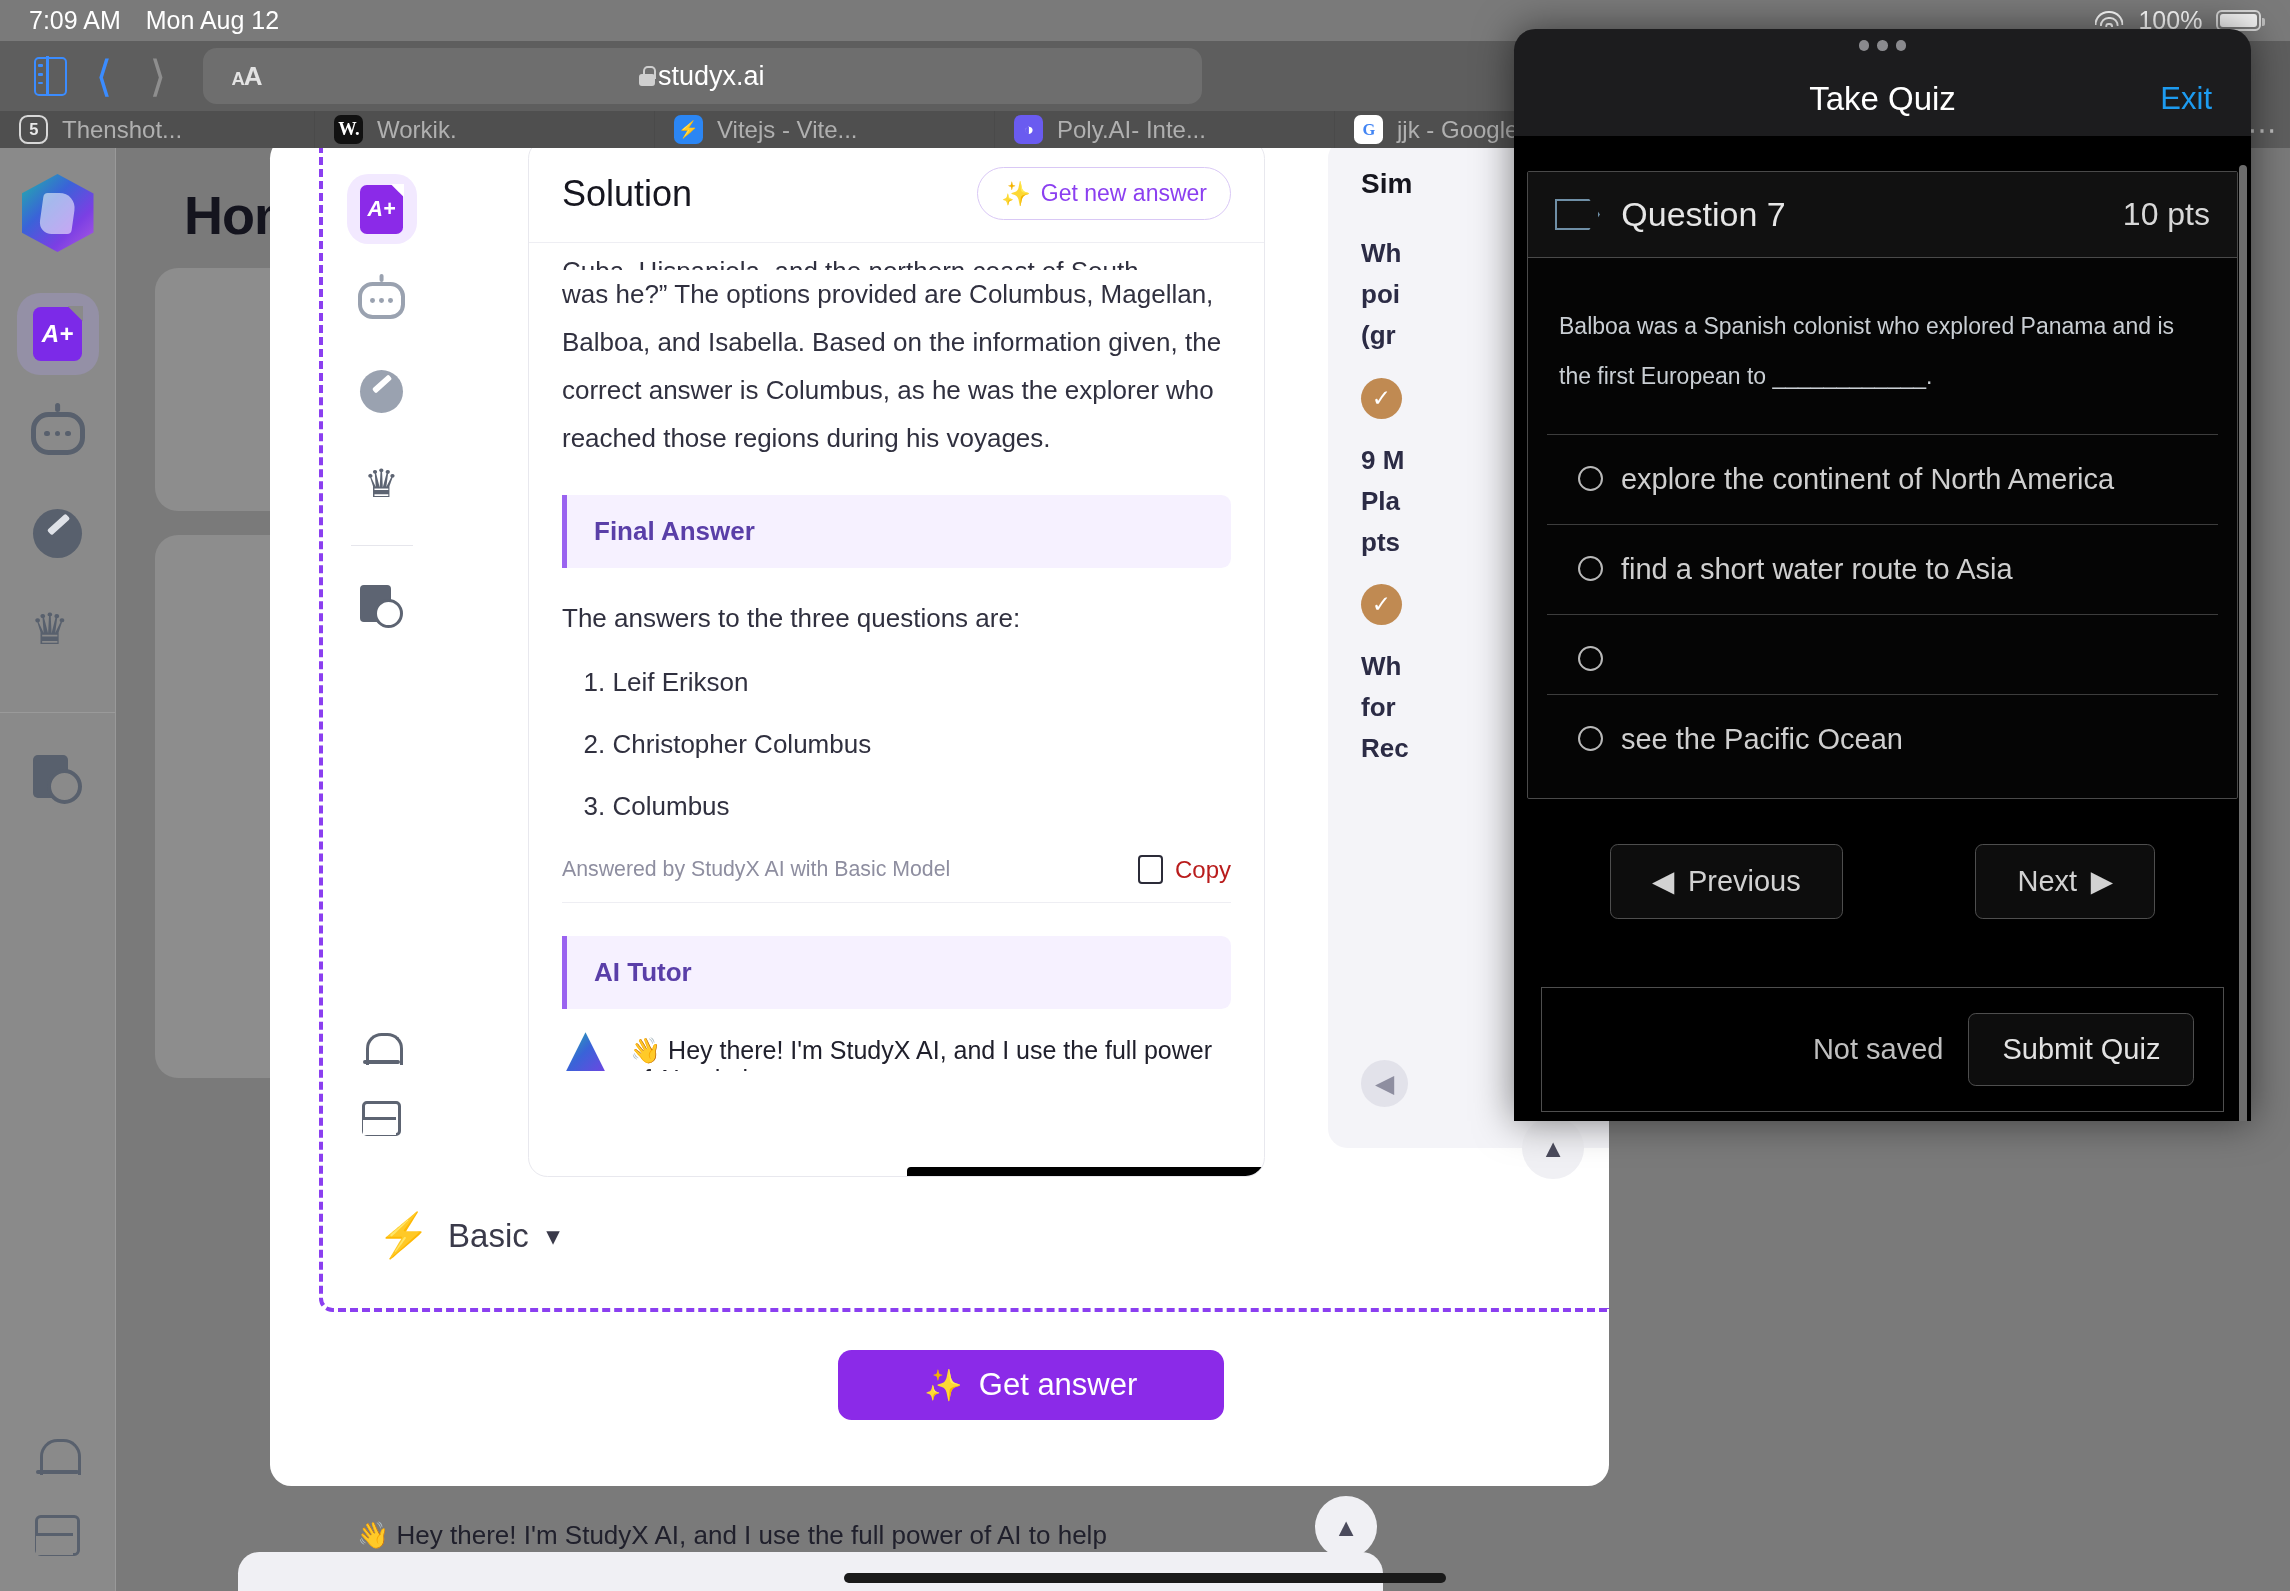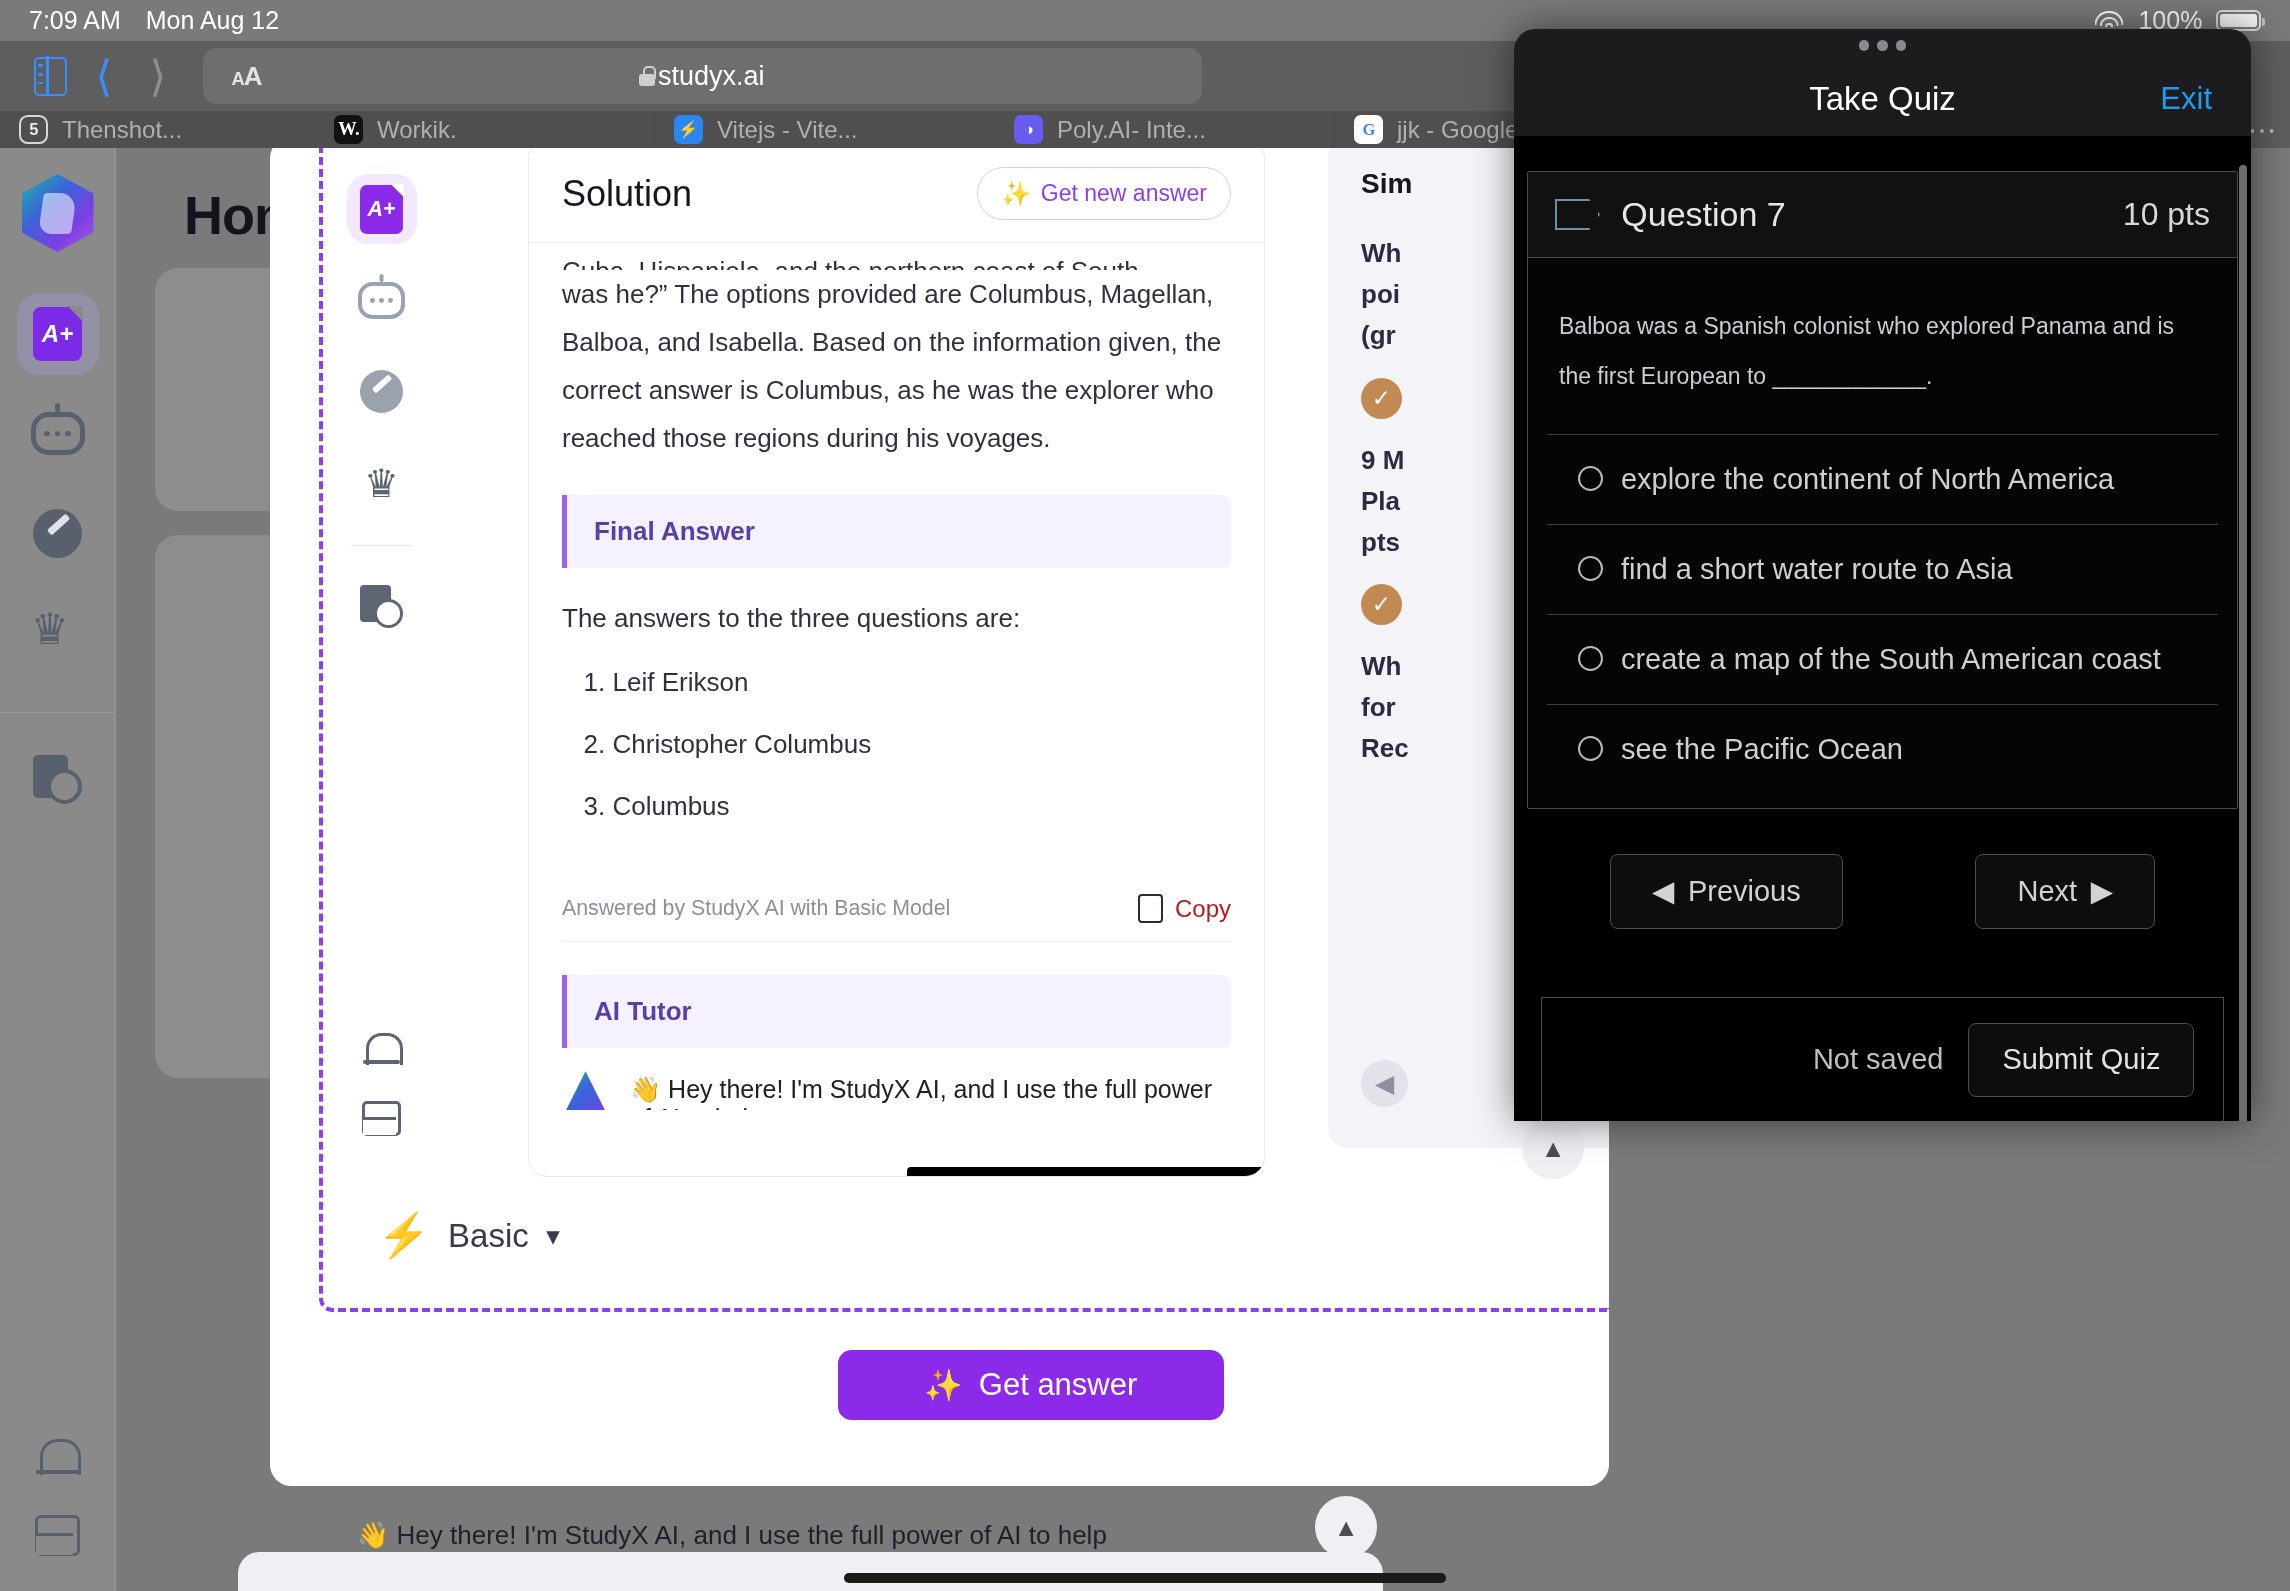--- a/index.html
+++ b/index.html
@@ -183,21 +183,21 @@
   .wand{color:#a24cf5;font-size:24px;}
   #sol-body{padding:3.9px 33px 0;}
   .sol-p{font-size:26px;line-height:48px;color:#30303f;}
   .sol-p .clip{display:block;height:23px;overflow:hidden;color:#30303f;}
   .badge-bar{margin:33px 0 0;background:#f6f1ff;border-left:5.8px solid #9a63f0;
     border-radius:0 9.7px 9.7px 0;padding:21.3px 27px;font-size:26px;font-weight:bold;color:#5a3fa8;}
   .ans-intro{margin-top:35px;font-size:26px;color:#30303f;}
   ol.ans{margin:33px 0 0 15.5px;padding-left:35px;}
   ol.ans li{font-size:26px;color:#30303f;margin-bottom:31px;}
   #sol-foot{display:flex;align-items:center;justify-content:space-between;
-    margin:72px 33px 0;padding-bottom:17.5px;border-bottom:1px solid #eeeef3;}
+    margin:33px 33px 0;padding-bottom:17.5px;border-bottom:1px solid #eeeef3;}
   #sol-foot .meta{font-size:21.3px;color:#8e8ea0;}
   #sol-foot .copy{display:flex;align-items:center;gap:11.6px;font-size:24px;color:#b91c1c;}
   .copy-glyph{width:25px;height:29px;border:2.9px solid #2b2b38;border-radius:3.9px;position:relative;}
   .copy-glyph::after{content:"";position:absolute;right:-7.8px;top:-4.9px;width:21.3px;height:27px;
     border:2.9px solid #2b2b38;border-radius:3.9px;z-index:-1;}
 
   
   #similar{
     position:absolute;left:1058px;top:1.9px;width:505px;height:1009px;
     background:#f4f4f8;border-radius:19.4px;padding:29px 33px;overflow:hidden;
@@ -520,21 +520,20 @@
       <div class="opt">
         <span class="radio"></span>
         <span class="lbl">explore the continent of North America</span>
       </div>
       <div class="opt">
         <span class="radio"></span>
         <span class="lbl">find a short water route to Asia</span>
       </div>
       <div class="opt">
         <span class="radio"></span>
-        <span class="lbl">create a map of the South American coast</span>
       </div>
       <div class="opt" style="border-bottom:none;padding-bottom:37px">
         <span class="radio"></span>
         <span class="lbl">see the Pacific Ocean</span>
       </div>
     </div>
 
     <div id="qnav">
       <button class="navbtn">
         <span>◀</span>

